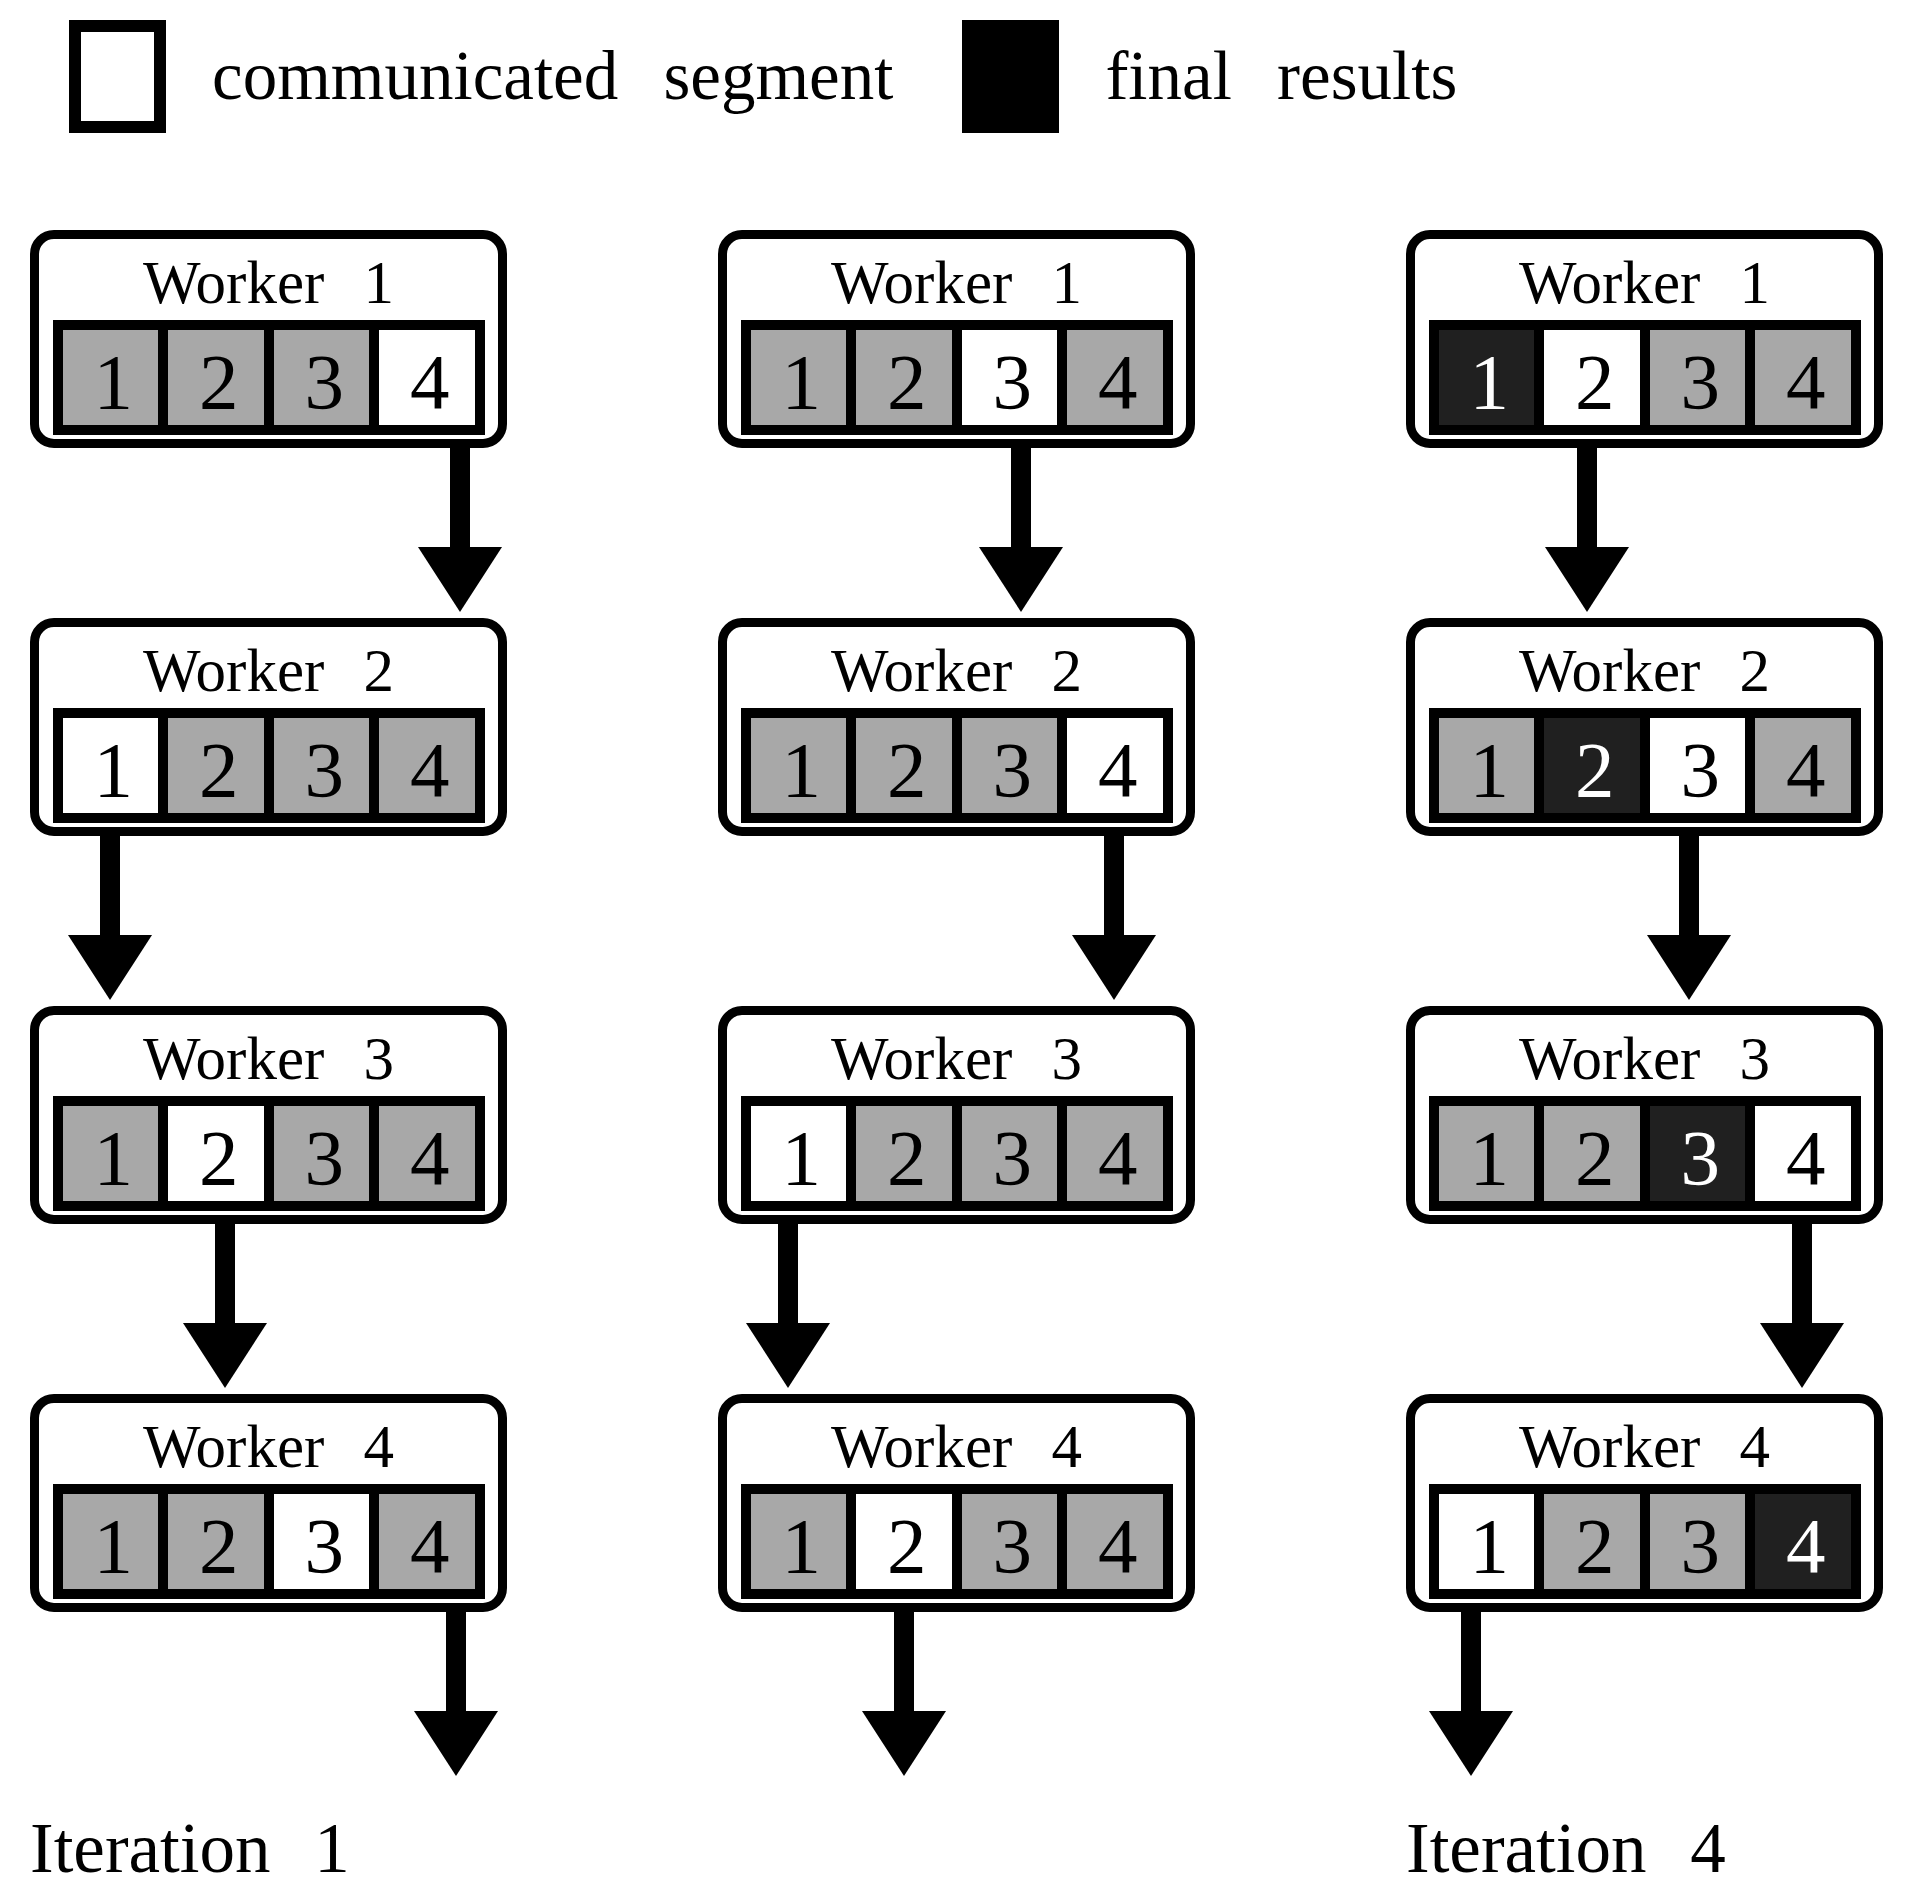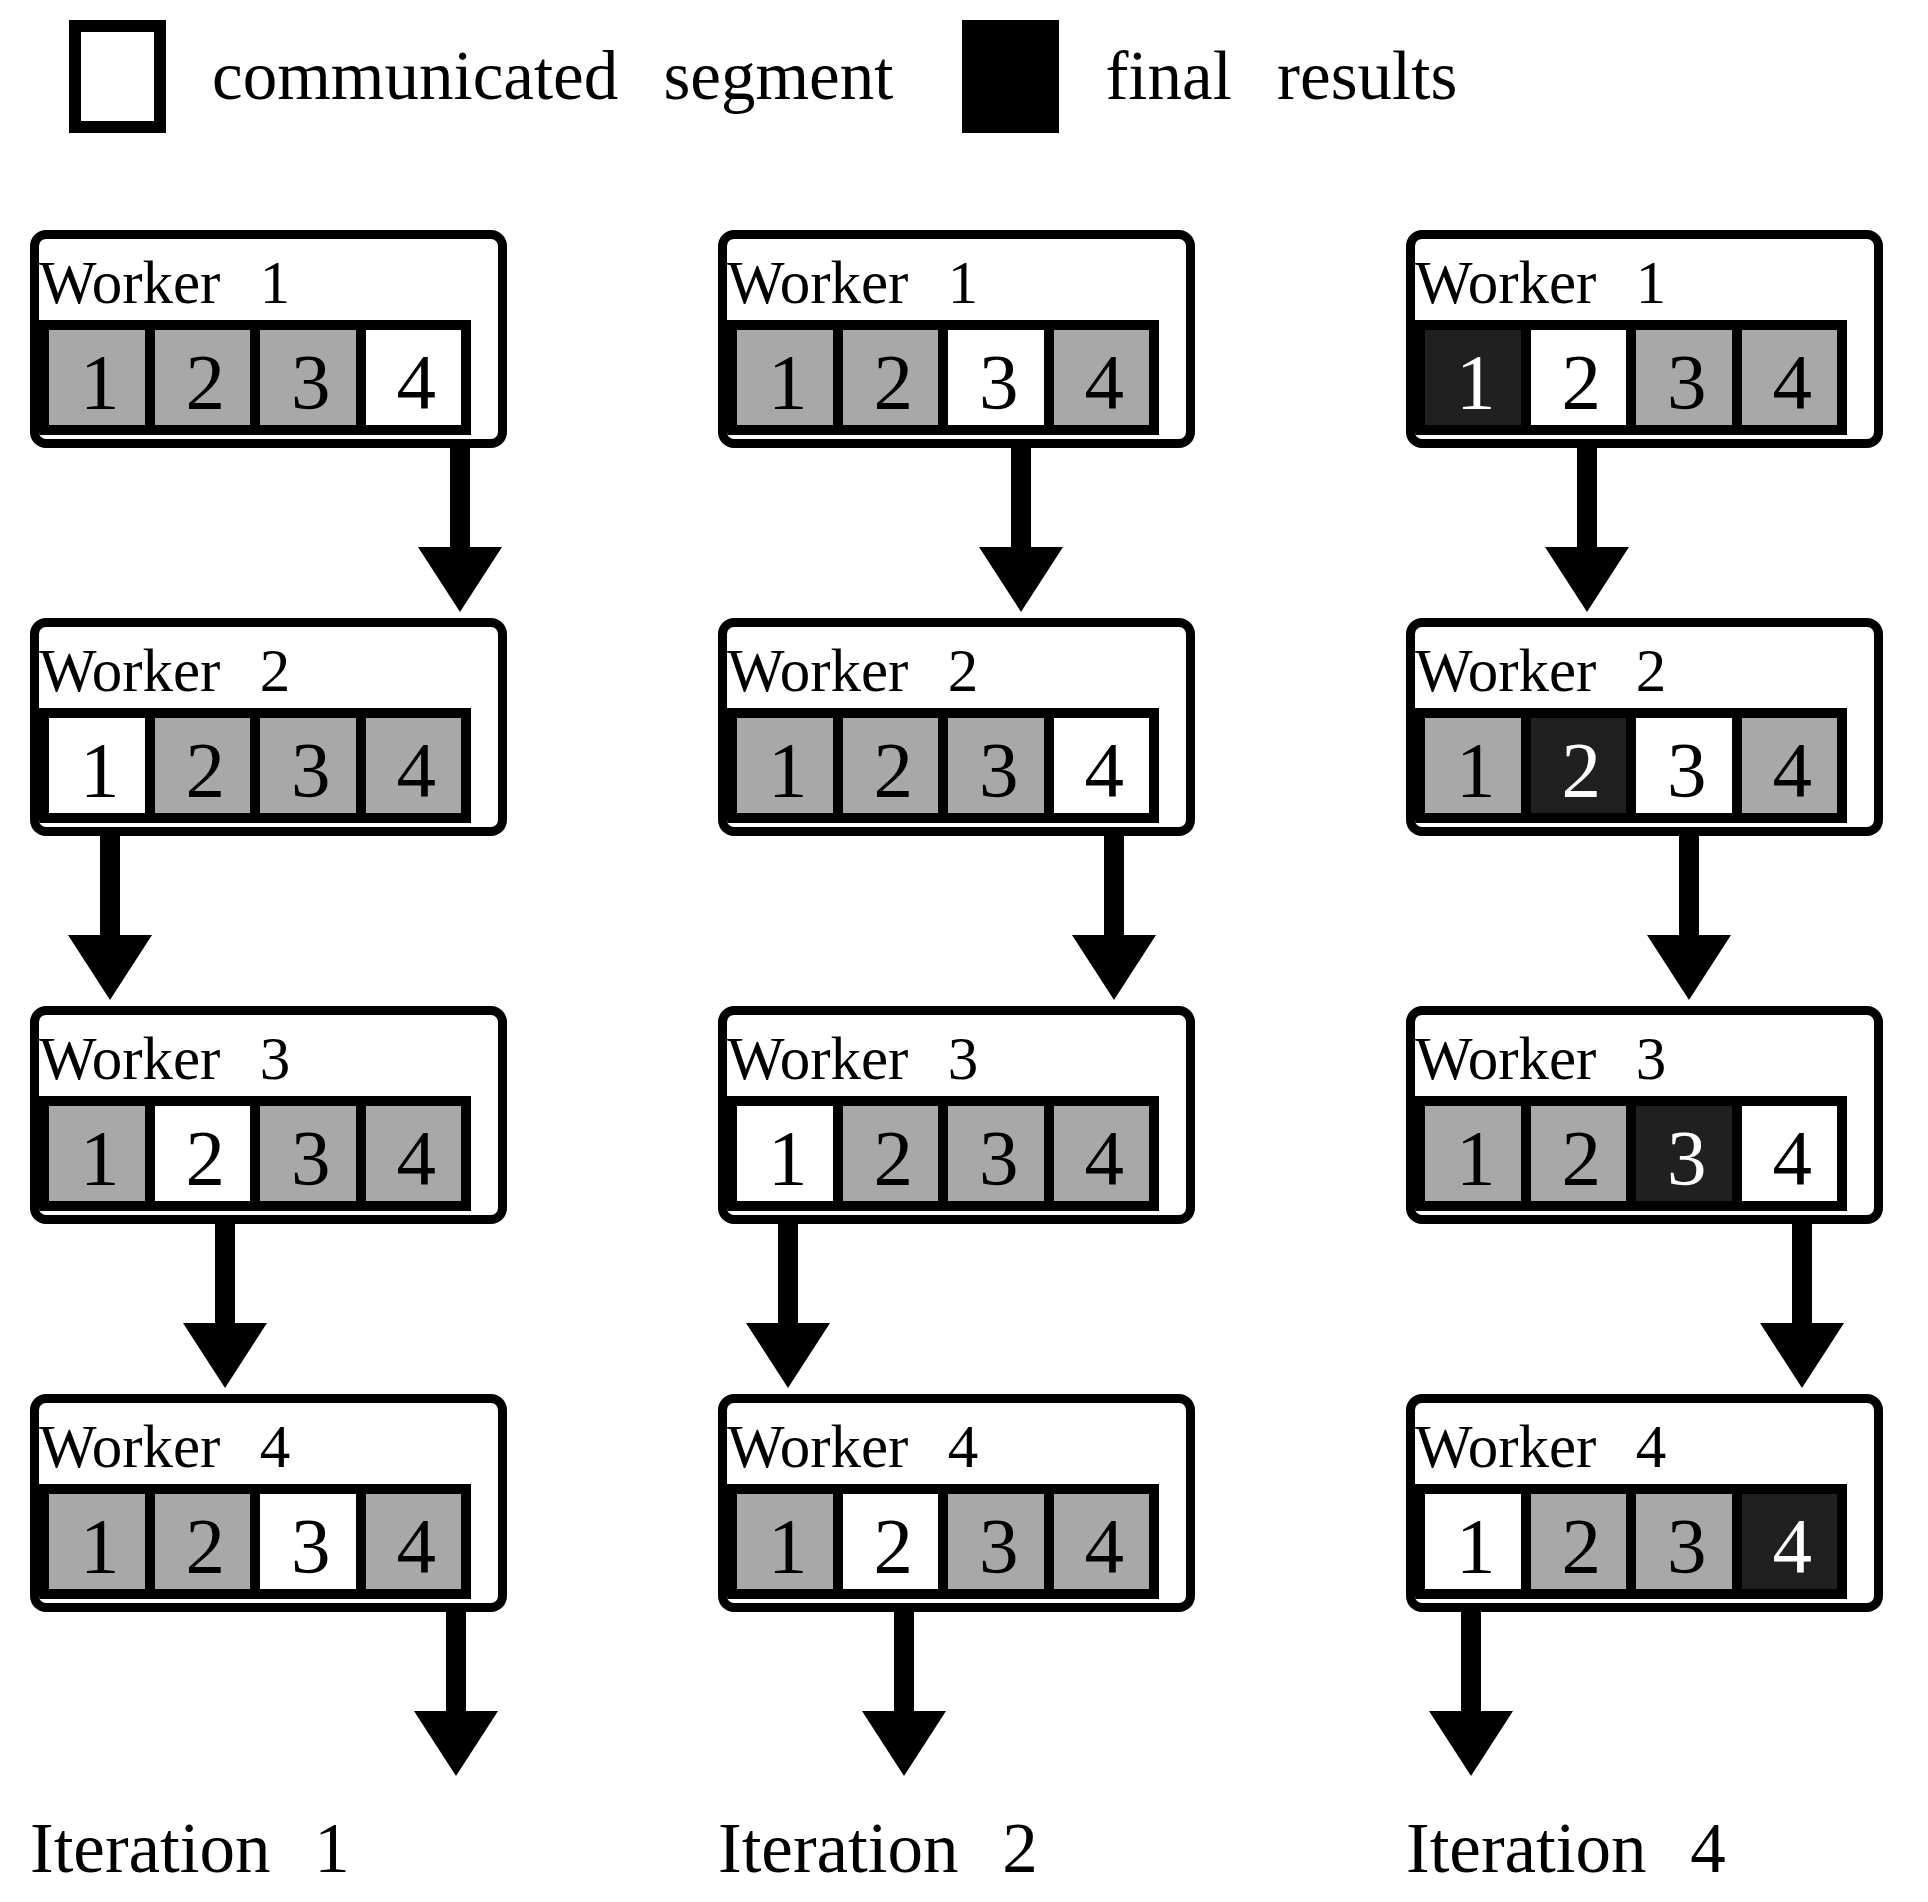--- a/index.html
+++ b/index.html
@@ -55,24 +55,24 @@
   .worker-wrap {
     position: relative;
     height: 218px;
     margin-bottom: 170px;
   }
   .worker-box {
     box-sizing: border-box;
     width: 477px; height: 218px;
     background: #fff;
     border: 9px solid #000;
-    border-radius: 16px;
+    border-radius: 24px;
     display: flex;
     flex-direction: column;
-    align-items: flex-start;
+    align-items: center;
     overflow: hidden;
   }
   .worker-title {
     font-size: 61px;
     line-height: 1;
     margin-top: 13px;
     word-spacing: 24px;
     white-space: nowrap;
   }
   .segments {
@@ -260,21 +260,20 @@
             <div class="segment seg-white">2</div>
             <div class="segment seg-gray">3</div>
             <div class="segment seg-gray">4</div>
           </div>
         </div>
         <div class="arrow" style="left: 144px;">
           <div class="arrow-stem"></div>
           <div class="arrow-head"></div>
         </div>
       </div>
-      <div class="iteration-label">Iteration 2</div>
     </div>
     <div class="column">
       <div class="worker-wrap">
         <div class="worker-box">
           <div class="worker-title">Worker 1</div>
           <div class="segments">
             <div class="segment seg-black">1</div>
             <div class="segment seg-white">2</div>
             <div class="segment seg-gray">3</div>
             <div class="segment seg-gray">4</div>

